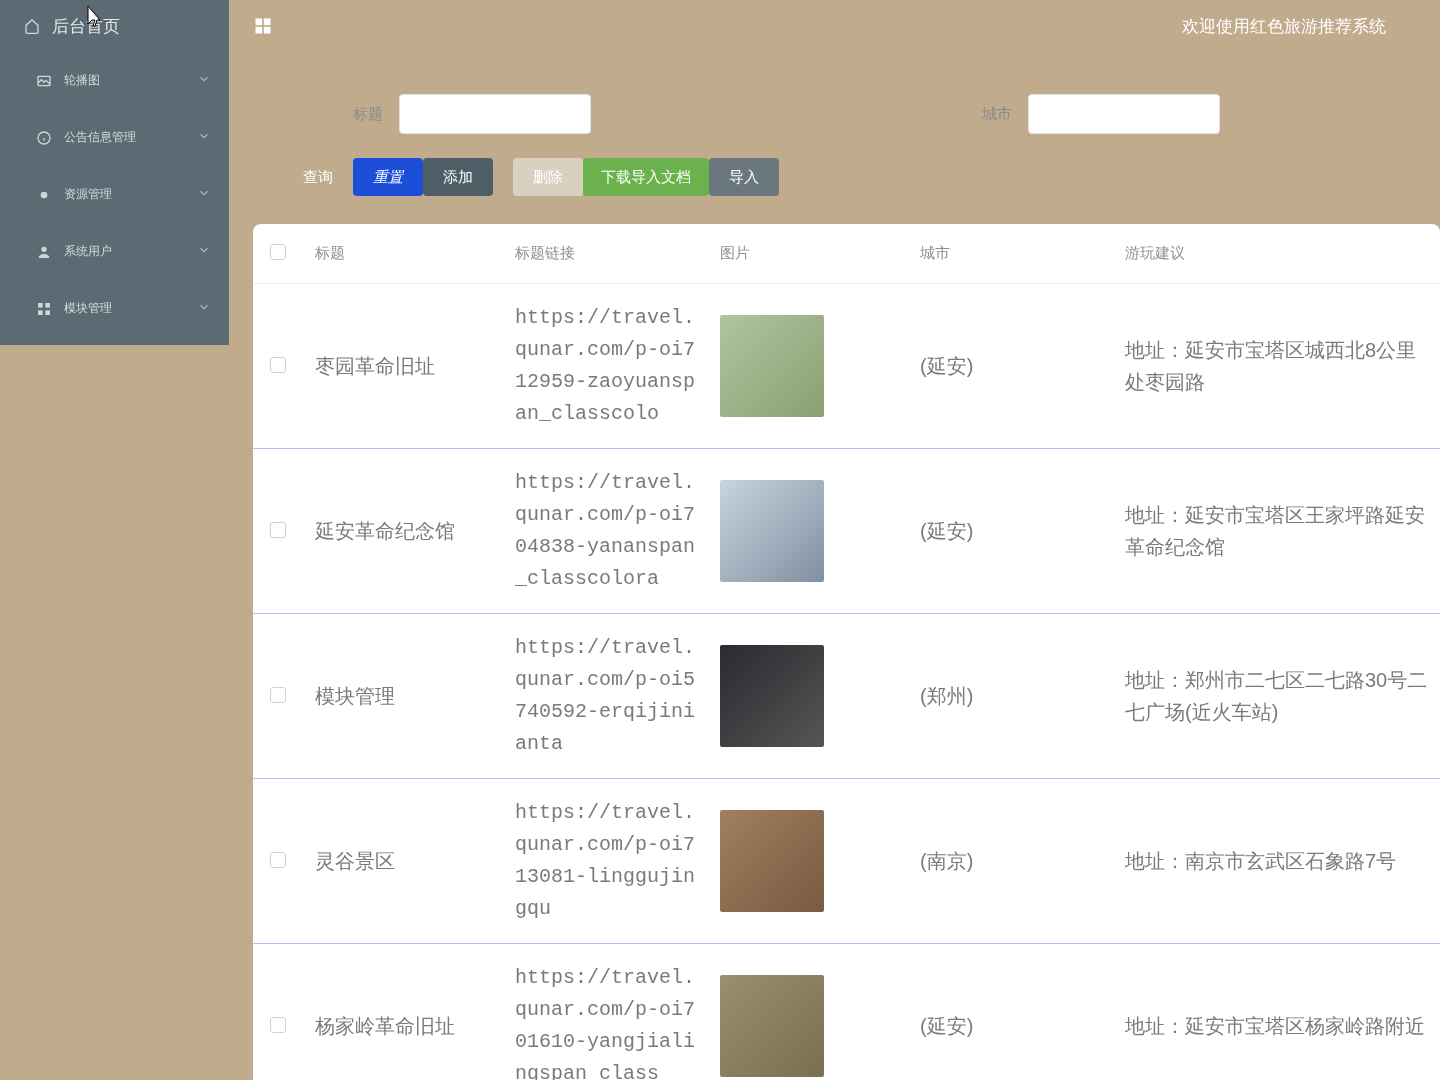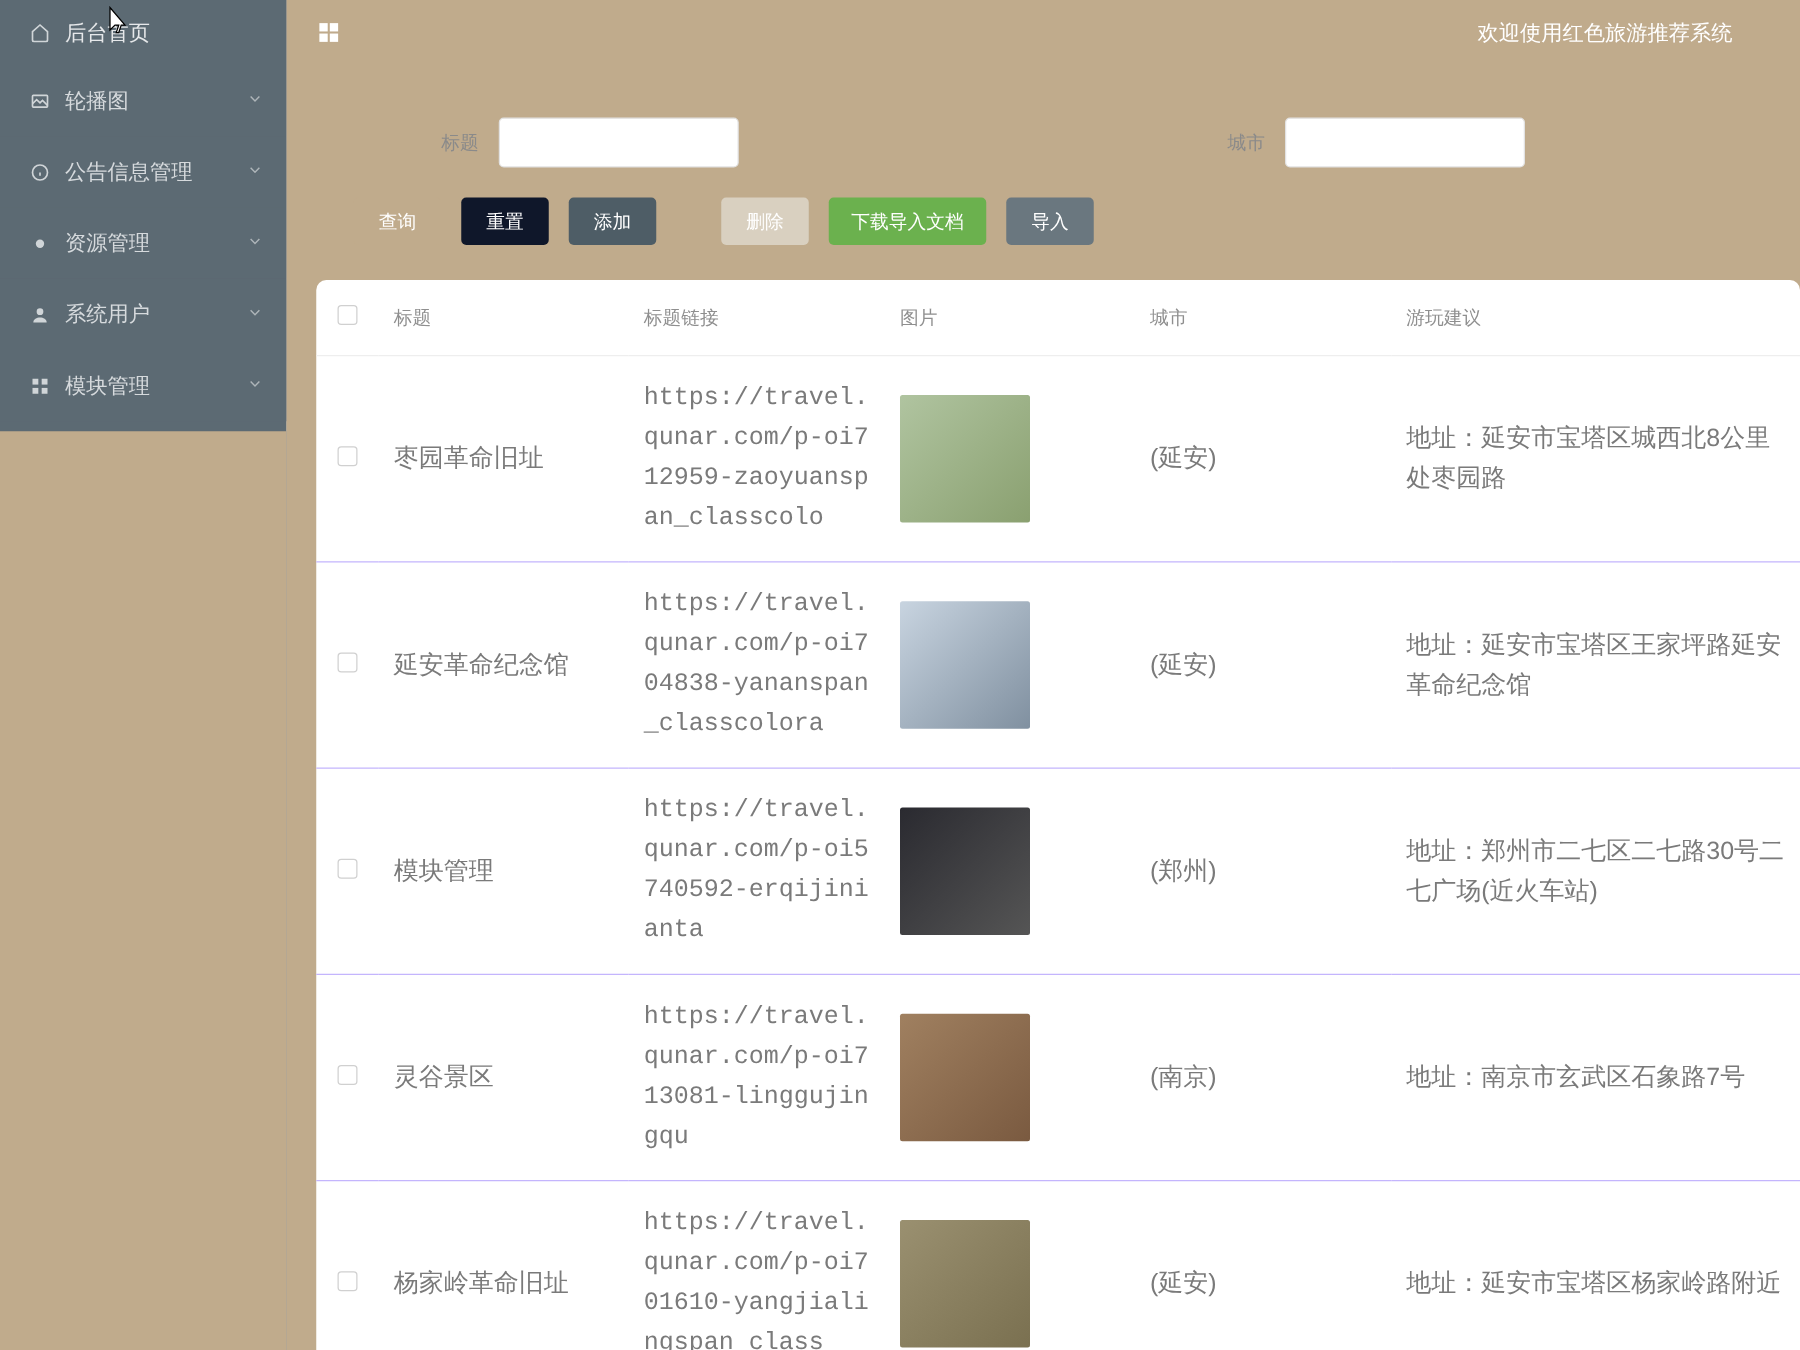--- a/index.html
+++ b/index.html
@@ -3,42 +3,42 @@
 <meta charset="utf-8">
 <style>
 * { margin: 0; padding: 0; box-sizing: border-box; }
 body { font-family: "Microsoft YaHei", "PingFang SC", sans-serif; font-size: 15px; background: #f0ede6; width: 1440px; height: 1080px; overflow: hidden; }
 
 .container { display: flex; width: 100%; height: 100%; }
 
 .sidebar { width: 229px; background: #5c6a73; color: #d0d5d8; display: flex; flex-direction: column; position: relative; }
 .sidebar::after { content: ""; position: absolute; left: 0; right: 0; top: 345px; bottom: 0; background: #c0ab8c; }
 .sidebar-home { height: 52px; display: flex; align-items: center; padding-left: 24px; gap: 12px; font-size: 17px; color: #e6e8ea; background: #5c6a73; }
-.sidebar-item { height: 57px; display: flex; align-items: center; padding-left: 24px; padding-right: 18px; gap: 12px; font-size: 17px; color: #d6dadd; cursor: pointer; background: #5c6a73; position: relative; z-index: 1; }
+.sidebar-item { height: 57px; display: flex; align-items: center; padding-left: 36px; padding-right: 18px; gap: 12px; font-size: 12px; color: #d6dadd; cursor: pointer; background: #5c6a73; position: relative; z-index: 1; }
 .sidebar-item .chev { margin-left: auto; }
 .icon { width: 16px; height: 16px; display: inline-flex; align-items: center; justify-content: center; }
 
 .main { flex: 1; display: flex; flex-direction: column; background: #f0ede6; }
 .topbar { height: 52px; background: #c0ab8c; display: flex; align-items: center; padding: 0 24px; color: #fff; }
 .topbar-grid { width: 20px; height: 20px; }
 .topbar-title { margin-left: auto; margin-right: 30px; font-size: 17px; color: #fff; }
 
 .content-area { flex: 1; padding: 24px 0 0 24px; overflow: hidden; background: #c0ab8c; }
 .content-inner { background: transparent; }
 
 .search-row { display: flex; align-items: center; gap: 30px; padding: 18px 100px 24px 100px; }
 .search-field { display: flex; align-items: center; gap: 16px; }
 .search-label { color: #8a8a8a; font-size: 15px; }
 .search-input { width: 192px; height: 40px; border: 1px solid #e2e2e2; border-radius: 4px; background: #fff; padding: 0 10px; font-size: 14px; }
 .search-spacer { flex: 1; }
 
-.button-row { display: flex; gap: 16px; padding: 0 18px 28px 30px; }
+.button-row { display: flex; gap: 0; padding: 0 18px 28px 30px; }
 .btn { height: 38px; padding: 0 20px; border: none; border-radius: 4px; color: #fff; font-size: 15px; cursor: pointer; display: inline-flex; align-items: center; justify-content: center; }
 .btn-query { background: #c0ab8c; }
-.btn-reset { background: #0f172a; }
+.btn-reset { background: #1d4ed8; font-style: italic; }
 .btn-add { background: #4e5d66; }
 .btn-delete { background: #d9d0c0; color: #fff; }
 .btn-download { background: #6bb14e; padding: 0 18px; }
 .btn-import { background: #6a777f; }
 .btn-gap { width: 20px; }
 
 .table-wrap { background: #fff; border-radius: 8px; padding: 0 0 0 0; }
 table { width: 100%; border-collapse: collapse; }
 thead th { text-align: left; padding: 20px 12px; color: #8f8f8f; font-weight: 500; font-size: 15px; border-bottom: 1px solid #eee; }
 tbody td { padding: 18px 12px; color: #7a7a7a; font-size: 20px; border-bottom: 1px solid #c4b5fd; vertical-align: middle; line-height: 1.6; }

